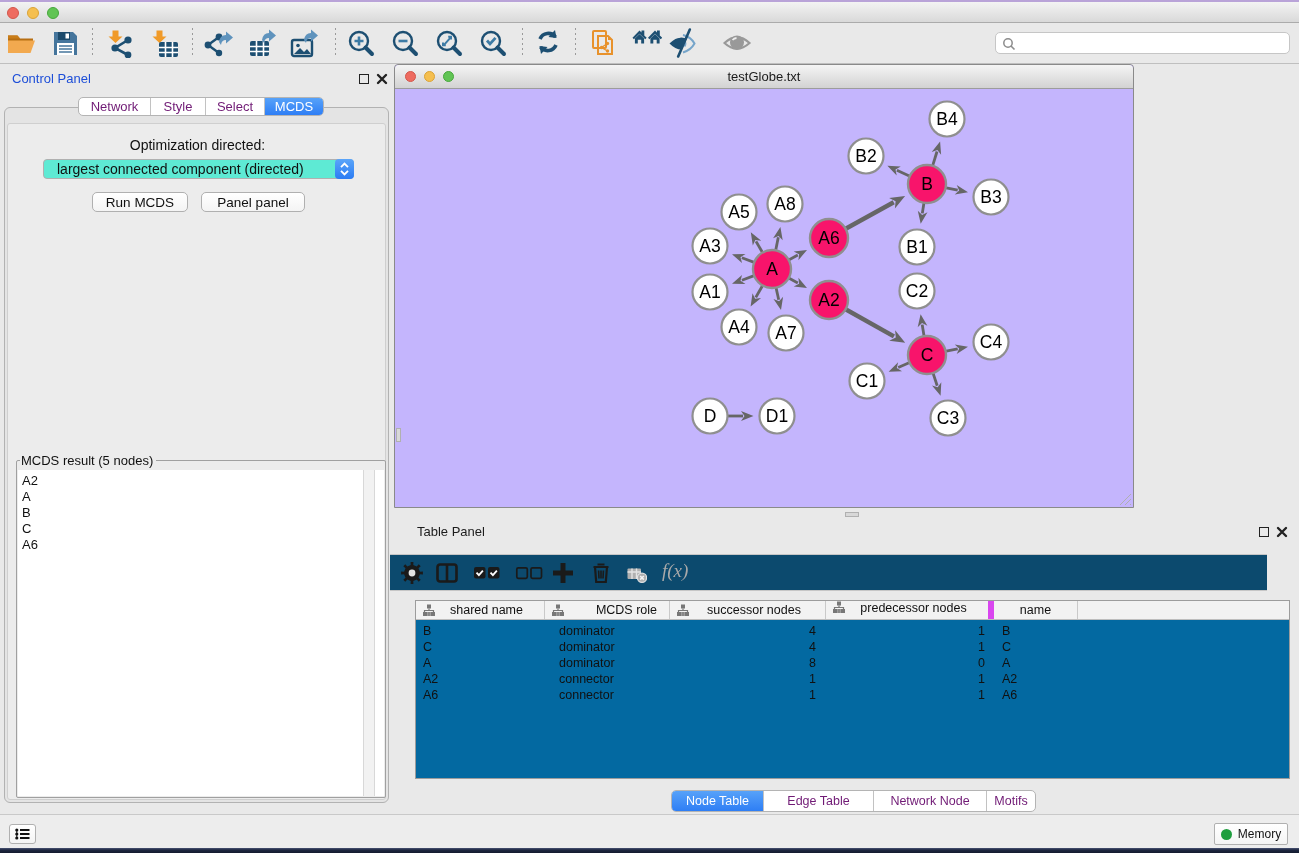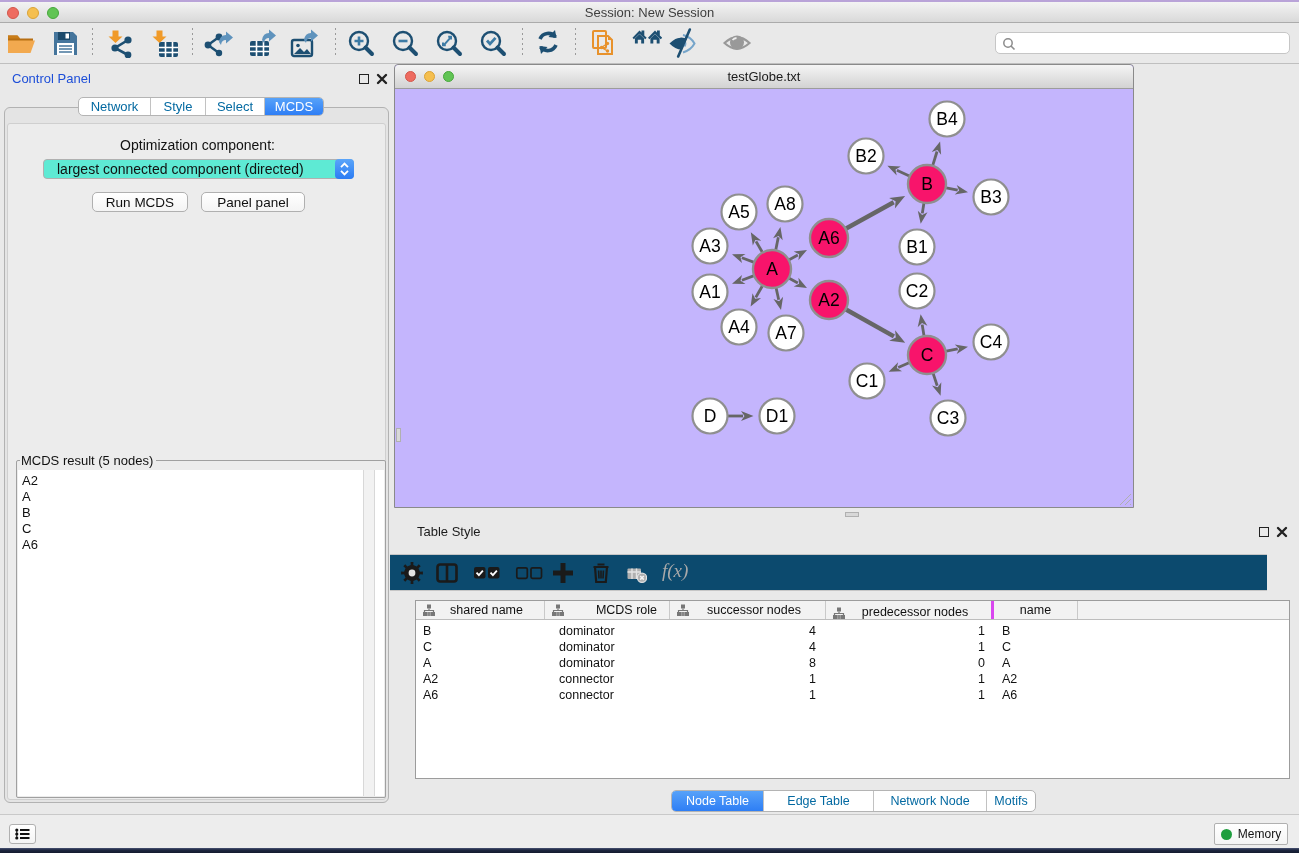--- a/index.html
+++ b/index.html
@@ -1,30 +1,29 @@
 <!DOCTYPE html>
 <html><head><meta charset="utf-8"><style>
 *{margin:0;padding:0;box-sizing:border-box}
 html,body{width:1299px;height:853px;overflow:hidden}
 body{font-family:"Liberation Sans",sans-serif;background:#e9e9e9;position:relative}
 .abs{position:absolute}
 .seg{display:flex;border:1px solid #b4b4b4;border-radius:5px;background:#fff;overflow:hidden}
-.seg div{display:flex;align-items:center;justify-content:center;color:#0369a1;border-right:1px solid #c2c2c2}
+.seg div{display:flex;align-items:center;justify-content:center;color:#701a75;border-right:1px solid #c2c2c2}
 .seg div:last-child{border-right:none}
 .seg .sel{background:linear-gradient(#57a2f9,#2e7ef5);color:#fff}
 .btn{background:linear-gradient(#ffffff,#f4f4f4);border:1px solid #b0b0b0;border-radius:5px;
 display:flex;align-items:center;justify-content:center;color:#111}
 </style></head>
 <body>
 <div class="abs" style="left:0;top:0;width:1299px;height:2px;background:#b9a3d8"></div>
 <div class="abs" style="left:0;top:2px;width:1299px;height:21px;background:linear-gradient(#f3f3f3,#d9d9d9);border-bottom:1px solid #ababab">
     <div class="abs" style="left:7px;top:5px;width:12px;height:12px;border-radius:50%;background:#ee6b60;border:1px solid #d3564b"></div>
     <div class="abs" style="left:27px;top:5px;width:12px;height:12px;border-radius:50%;background:#f5bf4f;border:1px solid #dba336"></div>
     <div class="abs" style="left:47px;top:5px;width:12px;height:12px;border-radius:50%;background:#61c454;border:1px solid #47a73c"></div>
-    <div class="abs" style="left:0;top:3px;width:100%;text-align:center;font-size:13px;color:#3e3e3e">Session: New Session</div>
   </div>
 <div class="abs" style="left:0;top:23px;width:1299px;height:41px;background:#e9e9e9;border-bottom:1px solid #bfbfbf">
     <svg class="abs" style="left:6px;top:5px" width="30" height="30" viewBox="0 0 30 30">
       <path d="M2 7.5h9.5l2.5 3H27v3H2z" fill="#b76e12"></path>
       <path d="M2 7.5h9.5l2.5 3h-12z" fill="#c97d18"></path>
       <path d="M5.5 12.5H29L24.5 25H2L2 12.5z" fill="#f2a94f"></path>
     </svg>
     <svg class="abs" style="left:50px;top:5px" width="30" height="30" viewBox="0 0 30 30">
       <path d="M4 4h19l4 4v19H4z" fill="#45759c"></path>
       <rect x="8" y="4" width="12" height="8" fill="#1c4a6b"></rect>
@@ -144,21 +143,21 @@
     <path d="M2 2l8 8M10 2l-8 8" stroke="#222" stroke-width="2.4" stroke-linecap="round"></path>
   </svg>
 <div class="abs" style="left:4px;top:107px;width:385px;height:696px;background:#e4e4e4;border:1px solid #b2b2b2;border-radius:6px"></div>
 <div class="abs" style="left:7px;top:123px;width:379px;height:677px;background:#ececec;border:1px solid #cfcfcf;border-radius:3px"></div>
 <div class="abs seg" style="left:78px;top:97px;height:19px;font-size:13px">
     <div style="width:72px">Network</div>
     <div style="width:55px">Style</div>
     <div style="width:59px">Select</div>
     <div class="sel" style="width:58px">MCDS</div>
   </div>
-<div class="abs" style="left:0;top:137px;width:395px;text-align:center;font-size:14px;color:#111">Optimization component:</div>
+<div class="abs" style="left:0;top:137px;width:395px;text-align:center;font-size:14px;color:#111">Optimization directed:</div>
 <div class="abs" style="left:43px;top:159px;width:311px;height:20px;background:#5eead4;border:1px solid #b0b0b0;border-radius:4px">
     <div class="abs" style="left:13px;top:1px;font-size:14px;color:#111">largest connected component (directed)</div>
     <div class="abs" style="right:-1px;top:-1px;width:19px;height:20px;border-radius:4px;background:linear-gradient(#5ba5f9,#2b7cf4)">
       <svg class="abs" style="left:4px;top:3px" width="11" height="14" viewBox="0 0 11 14">
         <path d="M2 5.2L5.5 1.6 9 5.2M2 8.8l3.5 3.6L9 8.8" fill="none" stroke="#fff" stroke-width="1.8"></path>
       </svg>
     </div>
   </div>
 <div class="abs btn" style="left:92px;top:192px;width:96px;height:20px;font-size:13.5px">Run MCDS</div>
 <div class="abs btn" style="left:201px;top:192px;width:104px;height:20px;font-size:13.5px">Panel panel</div>
@@ -265,21 +264,21 @@
       <text x="777" y="422" font-size="17.5" fill="#000" text-anchor="middle">D1</text>
       <text x="927" y="190" font-size="17.5" fill="#000" text-anchor="middle">B</text>
       <text x="829" y="244" font-size="17.5" fill="#000" text-anchor="middle">A6</text>
       <text x="772" y="275" font-size="17.5" fill="#000" text-anchor="middle">A</text>
       <text x="829" y="306" font-size="17.5" fill="#000" text-anchor="middle">A2</text>
       <text x="927" y="361" font-size="17.5" fill="#000" text-anchor="middle">C</text>
     </g>
   </svg>
 <div class="abs" style="left:396px;top:428px;width:5px;height:14px;background:#d8d8d8;border:1px solid #b0b0b0"></div>
 <div class="abs" style="left:845px;top:512px;width:14px;height:5px;background:#d8d8d8;border:1px solid #b0b0b0"></div>
-<div class="abs" style="left:417px;top:524px;font-size:13px;color:#1c1c1c">Table Style</div>
+<div class="abs" style="left:417px;top:524px;font-size:13px;color:#1c1c1c">Table Panel</div>
 <div class="abs" style="left:1259px;top:527px;width:10px;height:10px;border:1.5px solid #222"></div>
 <svg class="abs" style="left:1276px;top:526px" width="12" height="12" viewBox="0 0 12 12">
     <path d="M2 2l8 8M10 2l-8 8" stroke="#222" stroke-width="2.4" stroke-linecap="round"></path>
   </svg>
 <div class="abs" style="left:390px;top:554px;width:877px;height:37px;background:#0c4a6e;border:1px solid #c6c6c6;border-left:none;border-right:none">
     <svg class="abs" style="left:11px;top:7px" width="22" height="22" viewBox="0 0 22 22">
       <path d="M18.9 9.7 L21.9 9.6 L21.9 12.4 L18.9 12.3 L17.5 15.7 L19.7 17.7 L17.7 19.7 L15.7 17.5 L12.3 18.9 L12.4 21.9 L9.6 21.9 L9.7 18.9 L6.3 17.5 L4.3 19.7 L2.3 17.7 L4.5 15.7 L3.1 12.3 L0.1 12.4 L0.1 9.6 L3.1 9.7 L4.5 6.3 L2.3 4.3 L4.3 2.3 L6.3 4.5 L9.7 3.1 L9.6 0.1 L12.4 0.1 L12.3 3.1 L15.7 4.5 L17.7 2.3 L19.7 4.3 L17.5 6.3 Z" fill="#1a1a1a"></path>
       <circle cx="11" cy="11" r="3.4" fill="#e3e3e3"></circle>
     </svg>
     <svg class="abs" style="left:46px;top:8px" width="22" height="20" viewBox="0 0 22 20">
@@ -305,21 +304,21 @@
       <path d="M8.6 9.5l.4 8M11 9.5v8M13.4 9.5l-.4 8" stroke="#1a1a1a" stroke-width="1.6"></path>
     </svg>
     <svg class="abs" style="left:237px;top:10px" width="20" height="18" viewBox="0 0 20 18">
       <rect x="0.5" y="3.5" width="13.5" height="10.5" rx="1" fill="#b0b0b0"></rect>
       <path d="M0.5 7h13.5M5 3.5v10.5M9.5 3.5v10.5" stroke="#e3e3e3" stroke-width="1.4"></path>
       <circle cx="15" cy="12.8" r="4.6" fill="#b0b0b0" stroke="#e3e3e3" stroke-width="1.2"></circle>
       <path d="M13.2 11l3.6 3.6M16.8 11l-3.6 3.6" stroke="#f5f5f5" stroke-width="1.5"></path>
     </svg>
     <div class="abs" style="left:272px;top:5px;font-family:'Liberation Serif',serif;font-style:italic;font-size:19px;color:#a9a9a9">f(x)</div>
   </div>
-<div class="abs" style="left:415px;top:600px;width:875px;height:179px;background:#ffffff;border:1px solid #9c9c9c">
+<div class="abs" style="left:415px;top:600px;width:875px;height:179px;background:#0369a1;border:1px solid #9c9c9c">
     <div style="display:flex;height:19px;background:#f2f2f2;border-bottom:1px solid #bdbdbd;font-size:12.5px;color:#111">
       <div style="width:129px;height:100%;border-right:1px solid #c9c9c9;display:flex;align-items:center;flex:none">
         <svg style="margin:0 6px 0 7px;flex:none" width="12" height="12" viewBox="0 0 12 12">
           <rect x="4" y="0.5" width="4" height="4" fill="#777"></rect>
           <path d="M6 4.5v2M1.5 9V6.5h9V9" fill="none" stroke="#777" stroke-width="1.2"></path>
           <rect x="0" y="8" width="4" height="4" fill="#777"></rect>
           <rect x="4.2" y="8" width="3.6" height="4" fill="#888"></rect>
           <rect x="8" y="8" width="4" height="4" fill="#777"></rect>
         </svg>
         <div style="flex:1;text-align:center;padding-right:12px">shared name</div>
@@ -337,21 +336,21 @@
       <div style="width:156px;height:100%;border-right:1px solid #c9c9c9;display:flex;align-items:center;flex:none">
         <svg style="margin:0 6px 0 7px;flex:none" width="12" height="12" viewBox="0 0 12 12">
           <rect x="4" y="0.5" width="4" height="4" fill="#777"></rect>
           <path d="M6 4.5v2M1.5 9V6.5h9V9" fill="none" stroke="#777" stroke-width="1.2"></path>
           <rect x="0" y="8" width="4" height="4" fill="#777"></rect>
           <rect x="4.2" y="8" width="3.6" height="4" fill="#888"></rect>
           <rect x="8" y="8" width="4" height="4" fill="#777"></rect>
         </svg>
         <div style="flex:1;text-align:center;padding-right:12px">successor nodes</div>
       </div>
-      <div style="width:168px;height:100%;border-right:3px solid #d946ef;display:flex;align-items:flex-end;flex:none">
+      <div style="width:168px;height:100%;border-right:6px solid #d946ef;display:flex;align-items:flex-start;flex:none">
         <svg style="margin:0 6px 0 7px;flex:none" width="12" height="12" viewBox="0 0 12 12">
           <rect x="4" y="0.5" width="4" height="4" fill="#777"></rect>
           <path d="M6 4.5v2M1.5 9V6.5h9V9" fill="none" stroke="#777" stroke-width="1.2"></path>
           <rect x="0" y="8" width="4" height="4" fill="#777"></rect>
           <rect x="4.2" y="8" width="3.6" height="4" fill="#888"></rect>
           <rect x="8" y="8" width="4" height="4" fill="#777"></rect>
         </svg>
         <div style="flex:1;text-align:center;padding-right:12px">predecessor nodes</div>
       </div>
       <div style="width:84px;height:100%;border-right:1px solid #c9c9c9;display:flex;align-items:center;flex:none">

